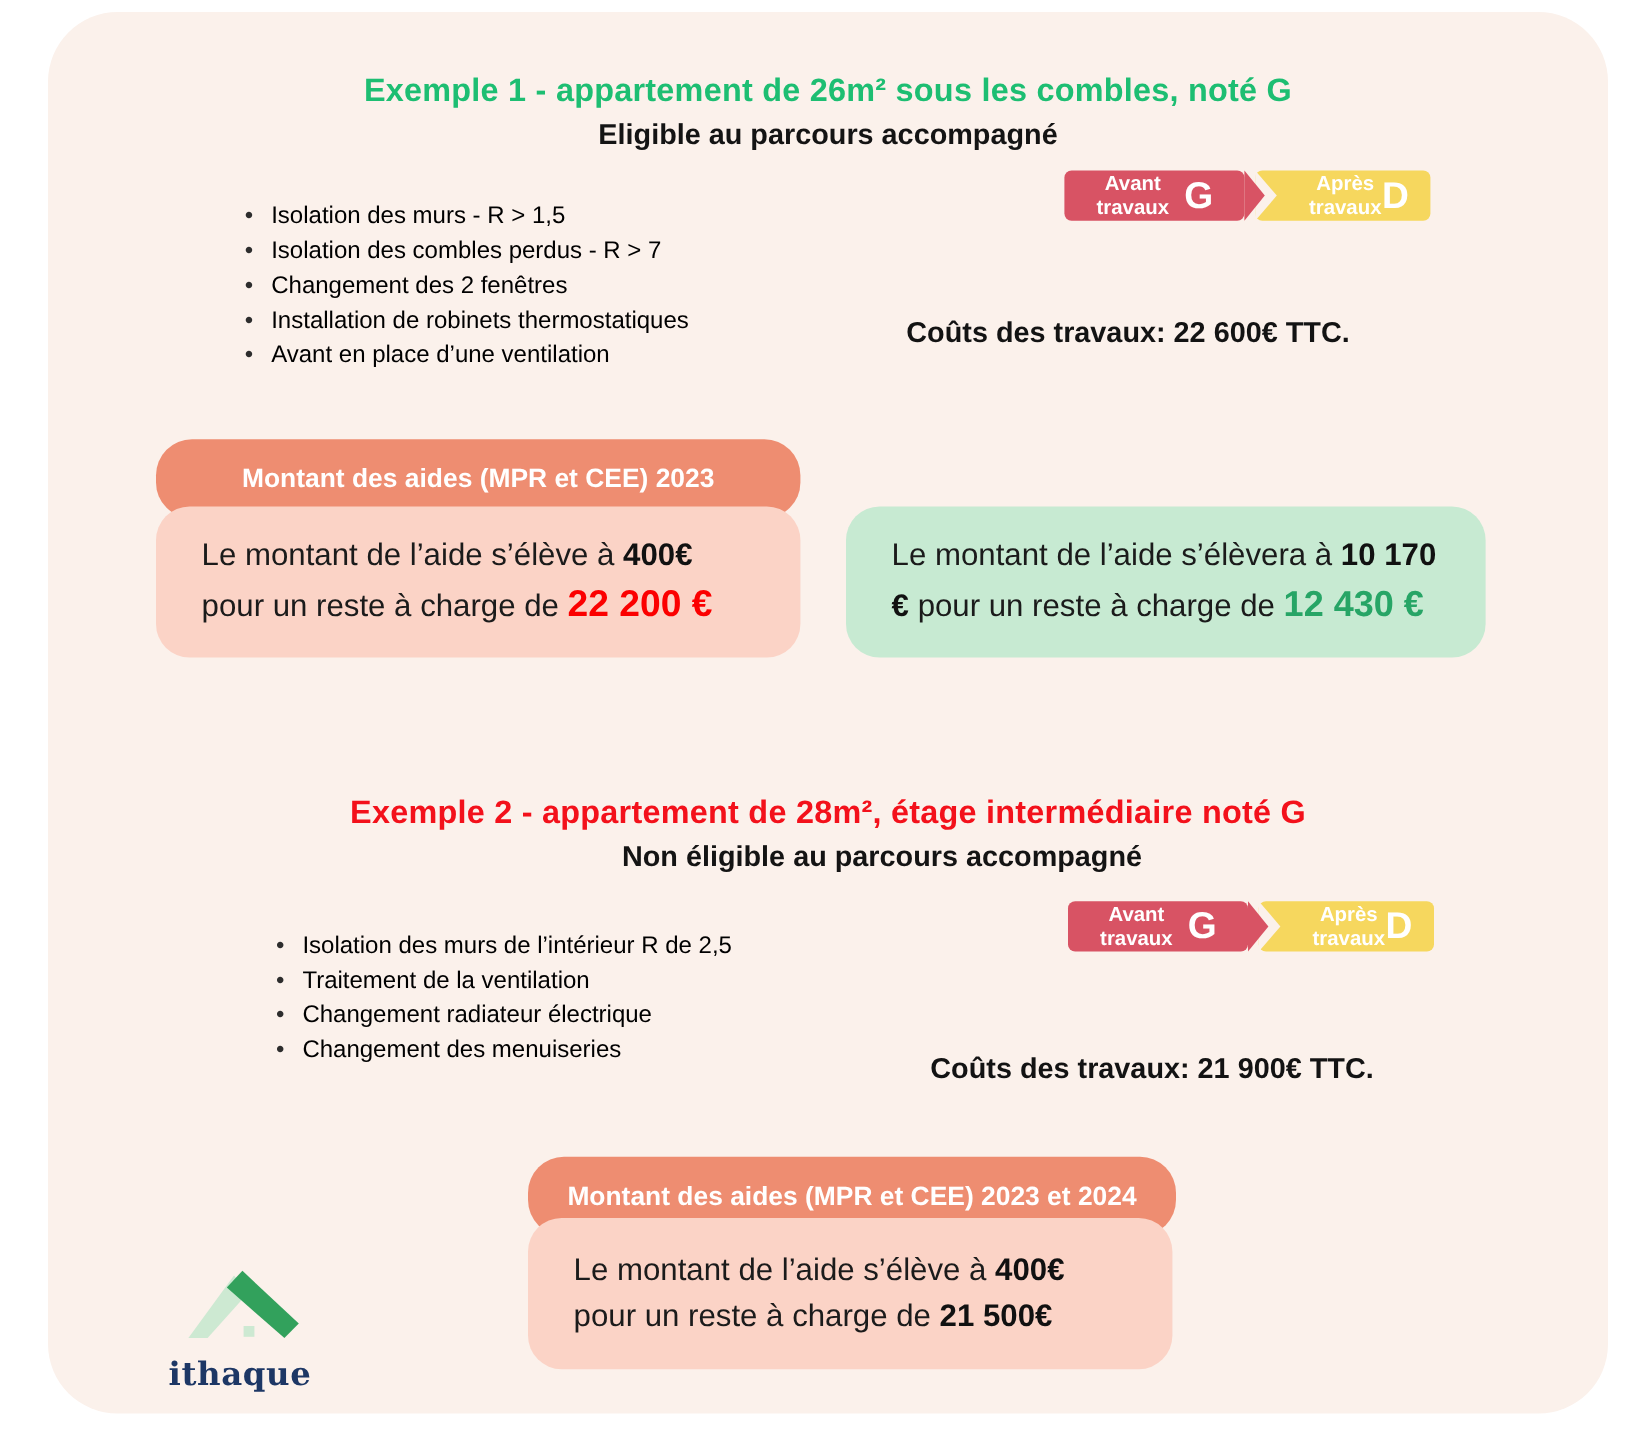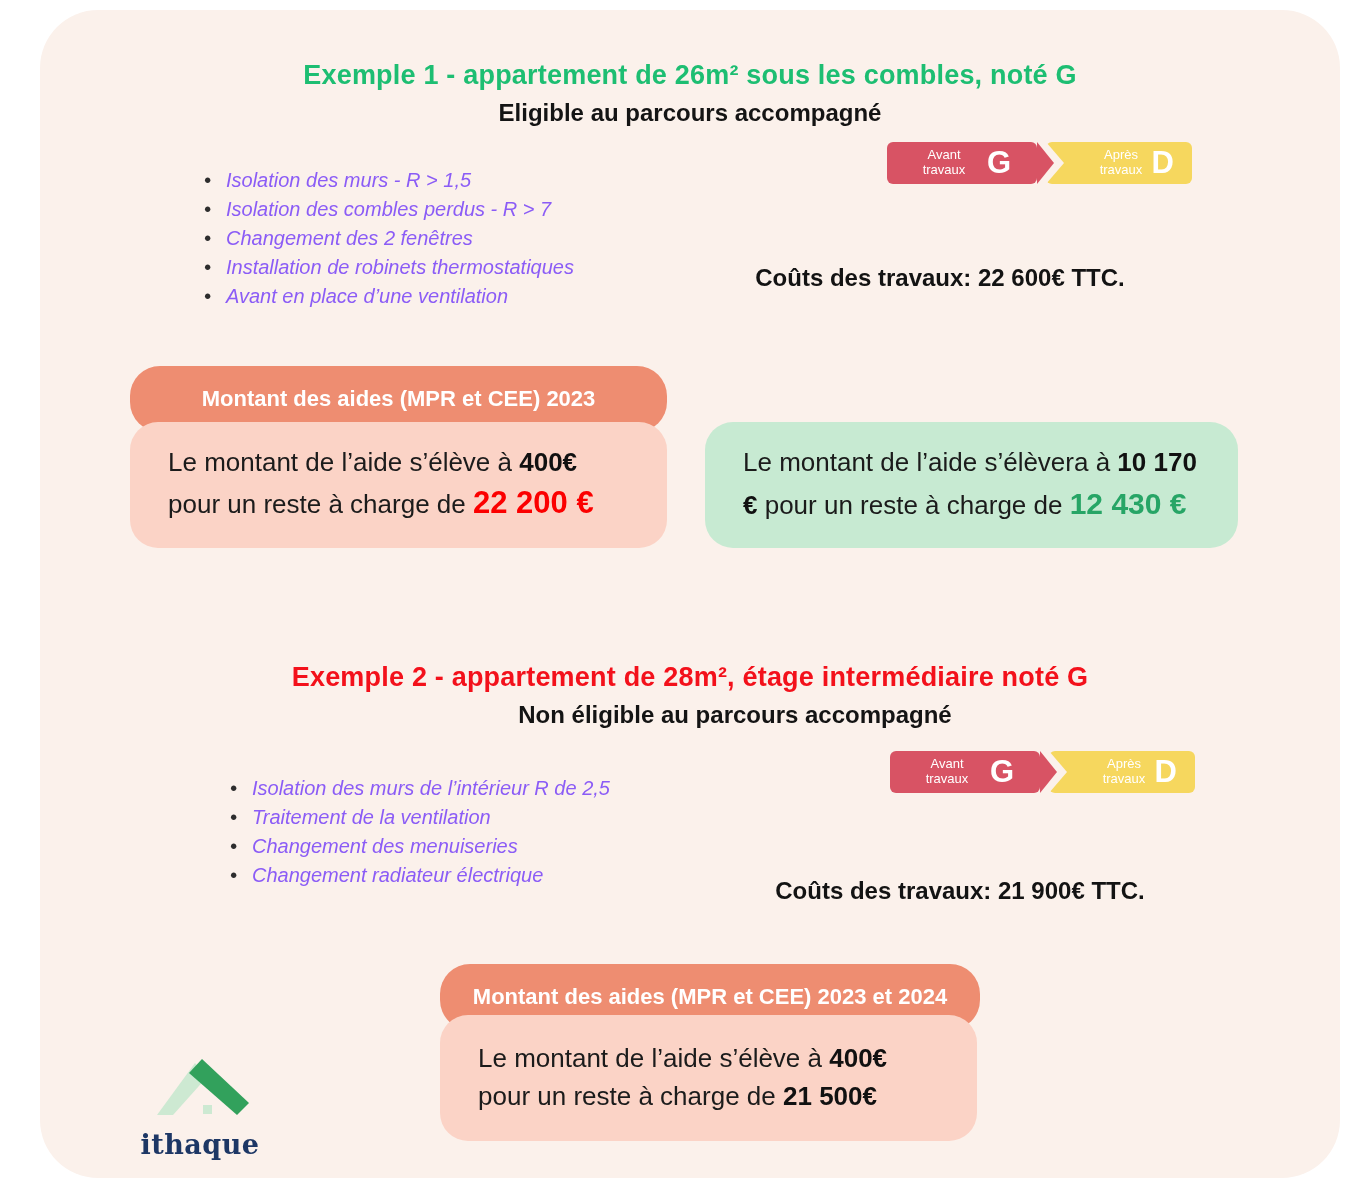--- a/index.html
+++ b/index.html
@@ -8,36 +8,36 @@
   .card { position: absolute; left: 40px; top: 10px; width: 1300px; height: 1168px; background: #FBF1EB; border-radius: 58px; }
 
   .abs { position: absolute; }
 
   .title { width: 1300px; text-align: center; font-size: 27px; font-weight: 700; letter-spacing: 0.2px; }
   .title-green { color: #1DBE72; }
   .title-red { color: #F3111B; }
   .subtitle { width: 1300px; text-align: center; font-size: 24px; font-weight: 700; color: #141414; }
 
   ul.worklist { list-style: none; }
-  ul.worklist li { position: relative; padding-left: 24px; font-size: 20px; color: #8b5cf6; line-height: 29px; font-style: italic; }
+  ul.worklist li { position: relative; padding-left: 24px; font-size: 20px; color: #000000; line-height: 29px; }
   ul.worklist li::before { content: "•"; position: absolute; left: 2px; top: 0; color: #2D2D2D; font-size: 20px; }
 
   .costs { font-size: 24px; font-weight: 700; color: #131313; text-align: center; margin-top: 32px; }
 
   
   .badges { height: 42px; width: 305px; }
   .badge { position: absolute; top: 0; height: 42px; border-radius: 6px; }
   .badge-red { left: 0; width: 150px; background: #D85364; z-index: 2; }
   .badge-red::after { content: ""; position: absolute; left: 100%; top: 0;
       border-top: 21px solid transparent; border-bottom: 21px solid transparent; border-left: 17px solid #D85364; }
   .badge-yellow { left: 159px; width: 146px; background: #F6D75E; z-index: 1; }
   .badge-yellow::before { content: ""; position: absolute; left: 0; top: 0;
       border-top: 21px solid transparent; border-bottom: 21px solid transparent; border-left: 18px solid #FBF1EB; }
   .badge-label { position: absolute; top: 50%; transform: translateY(-50%); width: 70px; text-align: center;
-      font-size: 13px; font-weight: 400; color: #ffffff; line-height: 1.15; }
+      font-size: 17px; font-weight: 700; color: #ffffff; line-height: 1.15; }
   .badge-red .badge-label { left: 22px; }
   .badge-yellow .badge-label { left: 40px; }
   .badge-grade { position: absolute; top: 50%; transform: translateY(-50%); font-size: 31px; font-weight: 700; color: #ffffff; }
   .badge-red .badge-grade { right: 26px; }
   .badge-yellow .badge-grade { right: 18px; }
 
   
   .pill { height: 66px; border-radius: 30px; display: flex; align-items: center; justify-content: center;
       color: #ffffff; font-size: 22px; font-weight: 700; white-space: nowrap; margin-top: 24px; }
   .pill-salmon { background: #EE8D71; }
@@ -93,22 +93,22 @@
     <div class="abs aidbox aidbox-green" style="left:665px; top:412px; width:533px; height:126px;">
       <p><span>Le montant de l’aide s’élèvera à </span><b>10 170 €</b><span> pour un reste à charge de </span><span class="hl-green">12 430 €</span></p>
     </div>
 
     <div class="abs title title-red" style="top:652px;">Exemple 2 - appartement de 28m², étage intermédiaire noté G</div>
     <div class="abs subtitle" style="top:691px;margin-left:45px;">Non éligible au parcours accompagné</div>
 
     <ul class="worklist abs" style="left:188px; top:764px;">
         <li>Isolation des murs de l’intérieur R de 2,5</li>
         <li>Traitement de la ventilation</li>
+        <li>Changement radiateur électrique</li>
         <li>Changement des menuiseries</li>
-        <li>Changement radiateur électrique</li>
       </ul>
 
     <div class="badges abs" style="left:850px; top:741px;">
       <div class="badge badge-yellow">
         <span class="badge-label">Après travaux</span>
         <span class="badge-grade">D</span>
       </div>
       <div class="badge badge-red">
         <span class="badge-label">Avant travaux</span>
         <span class="badge-grade">G</span>

